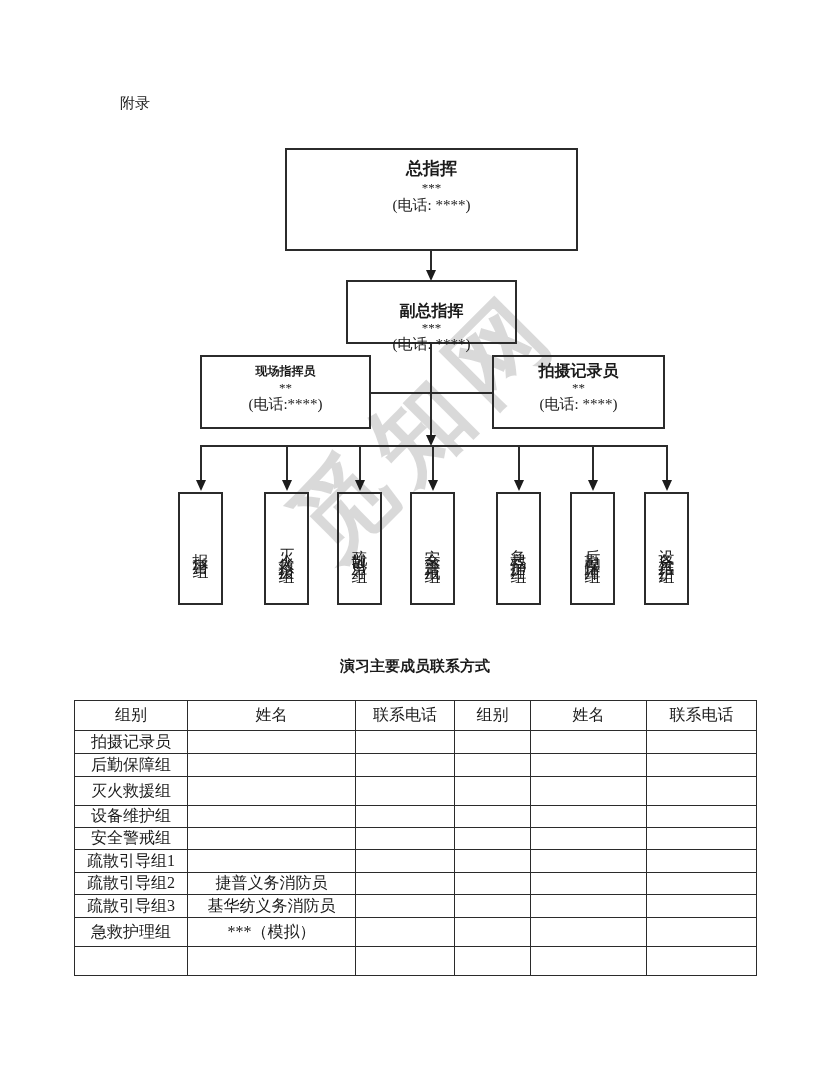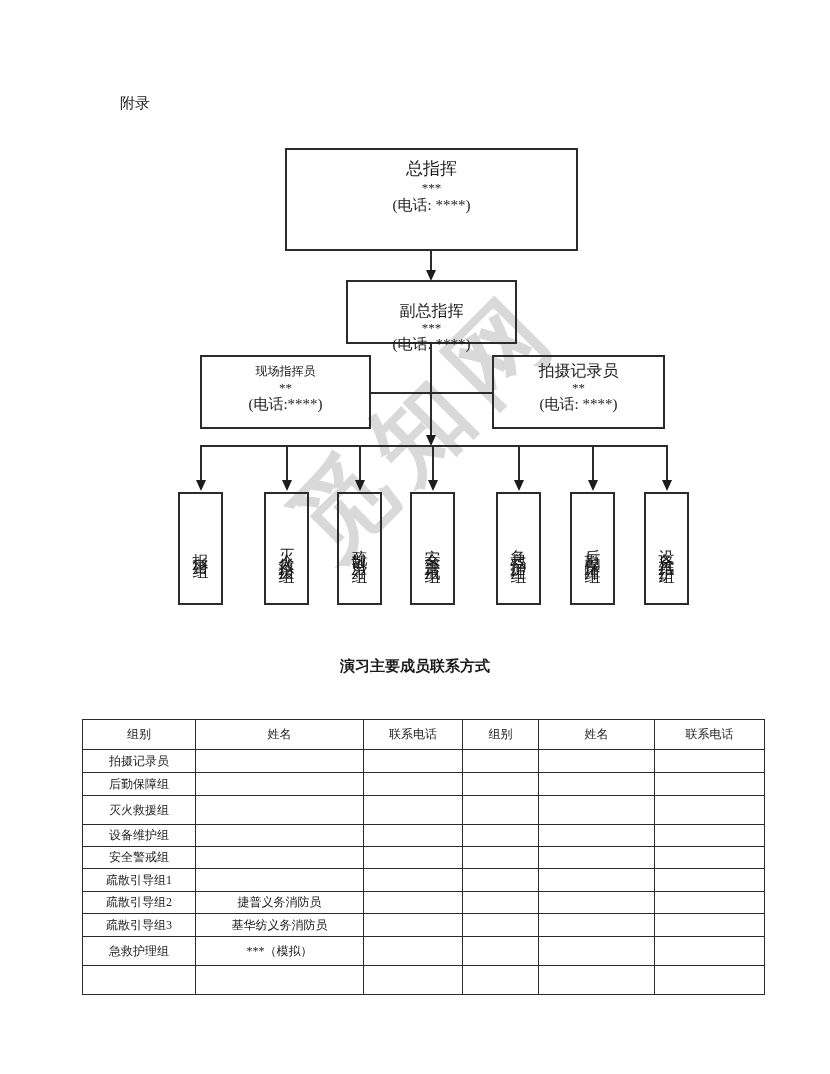--- a/index.html
+++ b/index.html
@@ -24,21 +24,21 @@
   }
   
   .layer{position:absolute;left:0;top:0;width:830px;height:1074px;z-index:1;}
   #appendix{position:absolute;left:120px;top:94px;font-size:15px;}
   #chart-title{position:absolute;left:0;top:115px;width:830px;text-align:center;
     font-size:15px;font-weight:bold;}
   .node{
     position:absolute;box-sizing:border-box;border:2px solid #2b2b2b;
     text-align:center;background:transparent;
   }
-  .node .role{font-weight:normal;font-size:17px;line-height:22px;}
+  .node .role{font-weight:bold;font-size:17px;line-height:22px;}
   .node .pname{font-size:13px;line-height:15px;}
   .node .phone{font-size:15px;line-height:21px;}
   #node-commander{left:285px;top:148px;width:293px;height:103px;padding-top:8px;}
   #node-deputy{left:346px;top:280px;width:171px;height:64px;padding-top:19px;}
   #node-site-commander{left:200px;top:355px;width:171px;height:74px;padding-top:4px;}
   #node-photographer{left:492px;top:355px;width:173px;height:74px;padding-top:4px;}
   .vline{position:absolute;width:1.5px;background:#2b2b2b;}
   .hline{position:absolute;height:1.5px;background:#2b2b2b;}
   .arrow-down{
     position:absolute;width:0;height:0;
@@ -51,24 +51,23 @@
     display:flex;align-items:center;justify-content:center;
   }
   .group-box span{
     writing-mode:vertical-rl;text-orientation:upright;
     font-size:16px;letter-spacing:5px;line-height:1;
   }
   
   #table-title{position:absolute;left:74px;top:657px;width:682px;text-align:center;
     font-size:15px;font-weight:bold;}
   #contact-table{
-    position:absolute;left:82px;top:700px;width:682px;
+    position:absolute;left:74px;top:700px;width:682px;
     border-collapse:collapse;table-layout:fixed;
-    font-size:12px;
-    margin-top:19px;
+    font-size:16px;
   }
   #contact-table th,#contact-table td{
     border:1.5px solid #2b2b2b;
     text-align:center;vertical-align:middle;
     padding:0 2px;overflow:hidden;white-space:nowrap;
     font-weight:normal;
   }
   #contact-table thead tr{height:30px;}
   #contact-table tbody tr{height:23px;}
   #contact-table tbody tr:nth-child(3){height:29px;}

